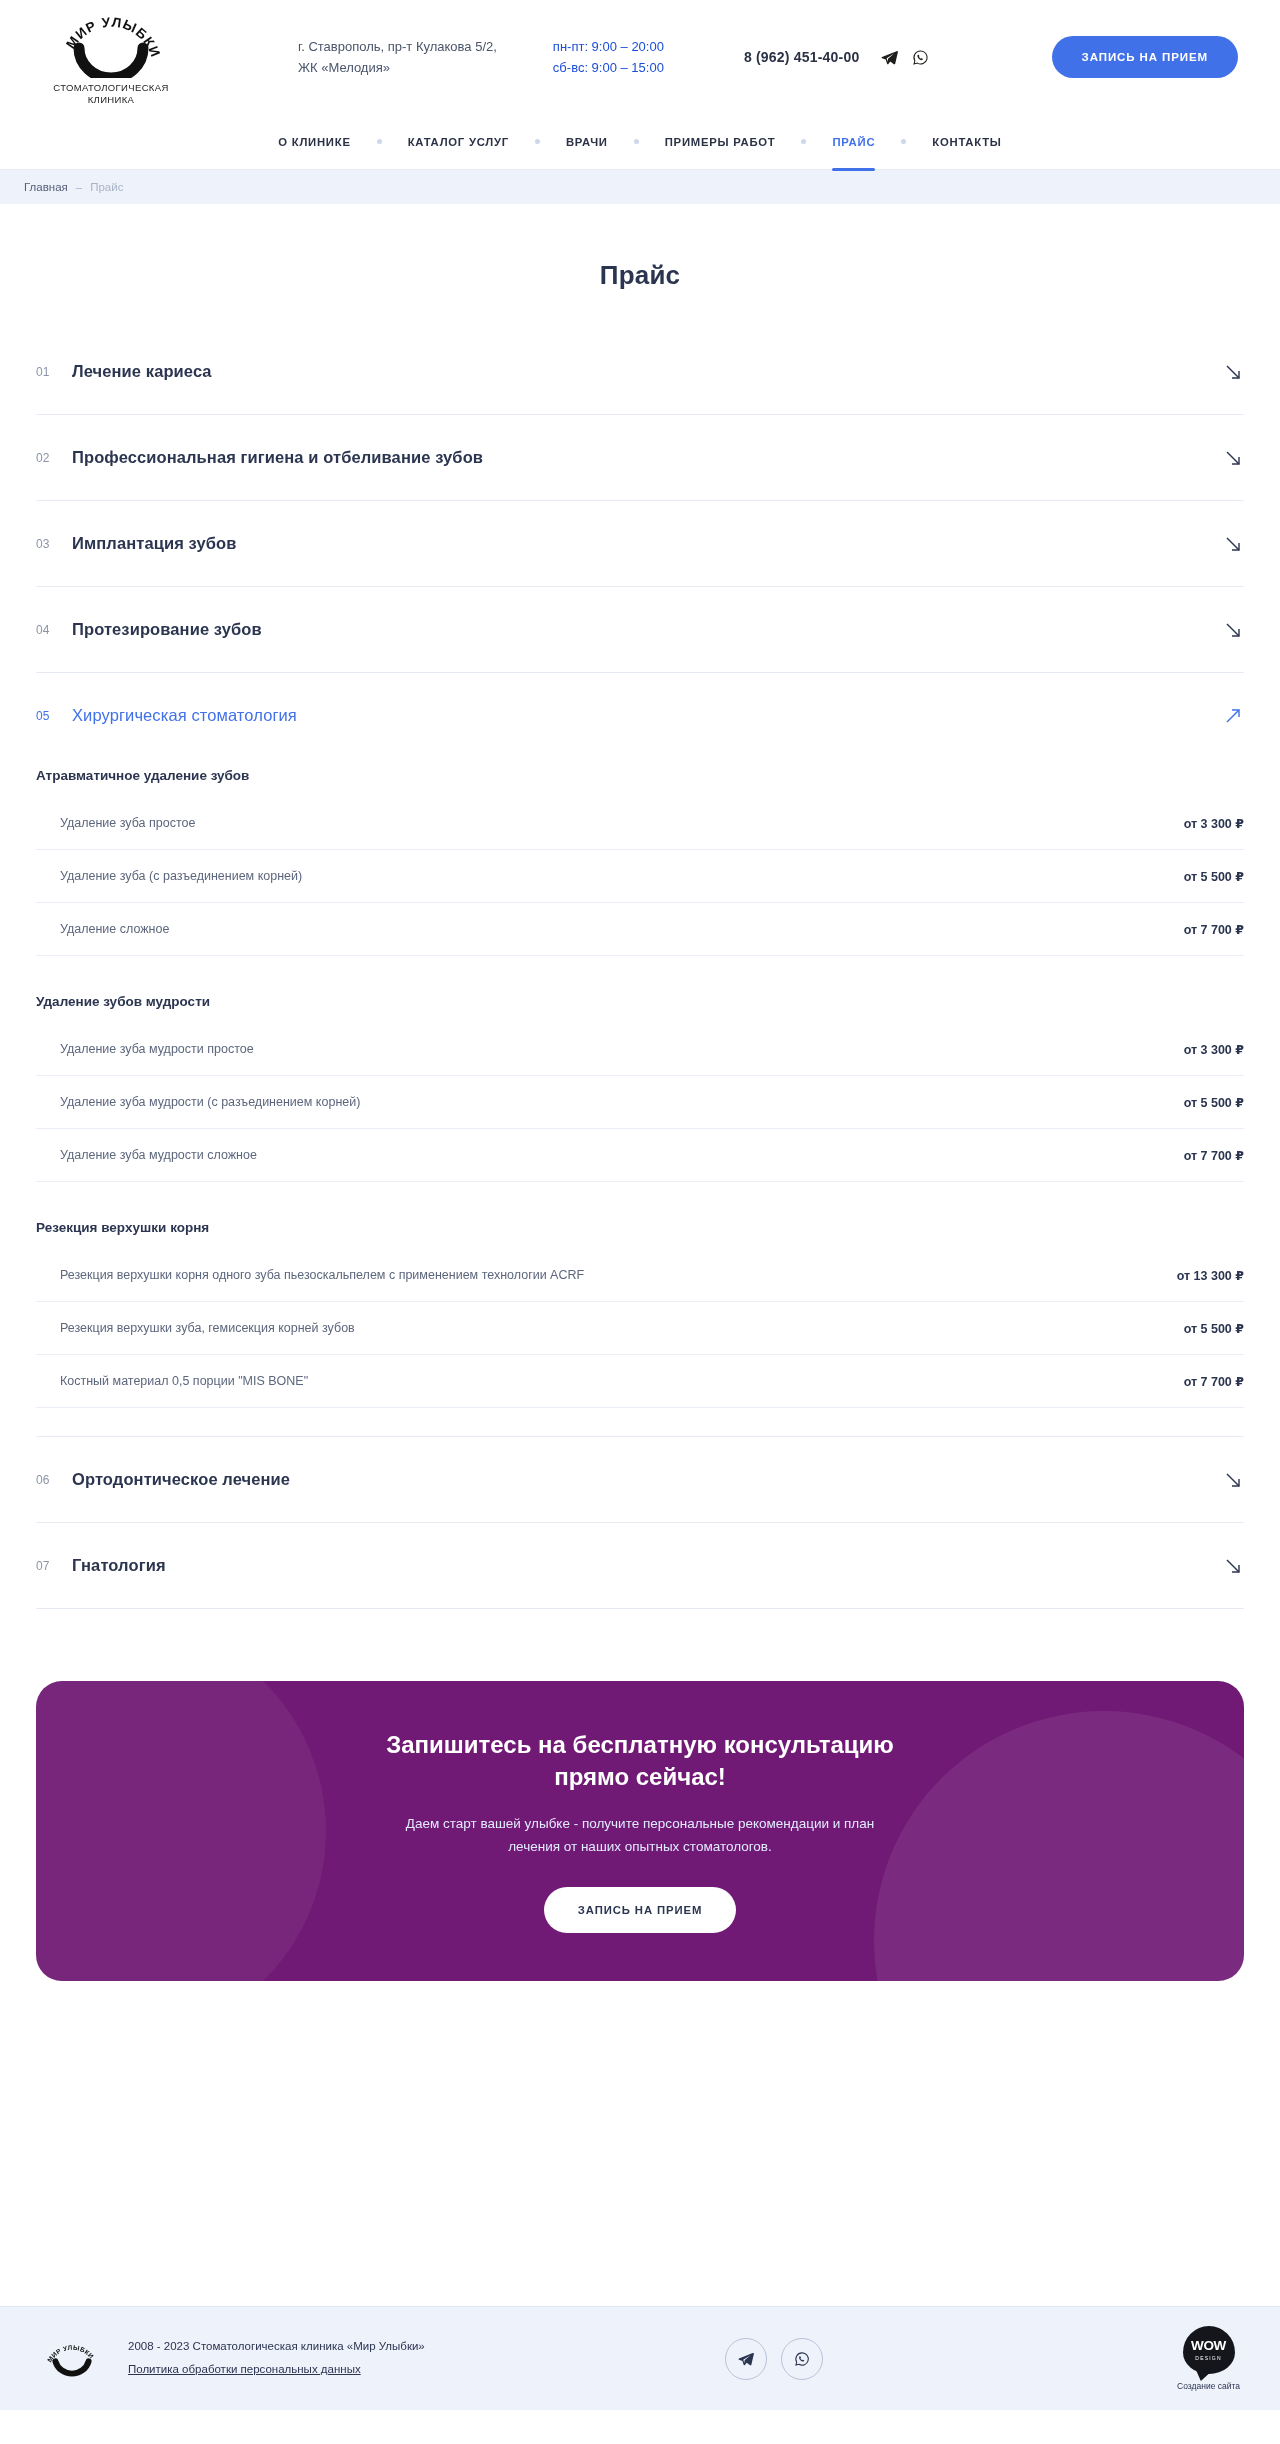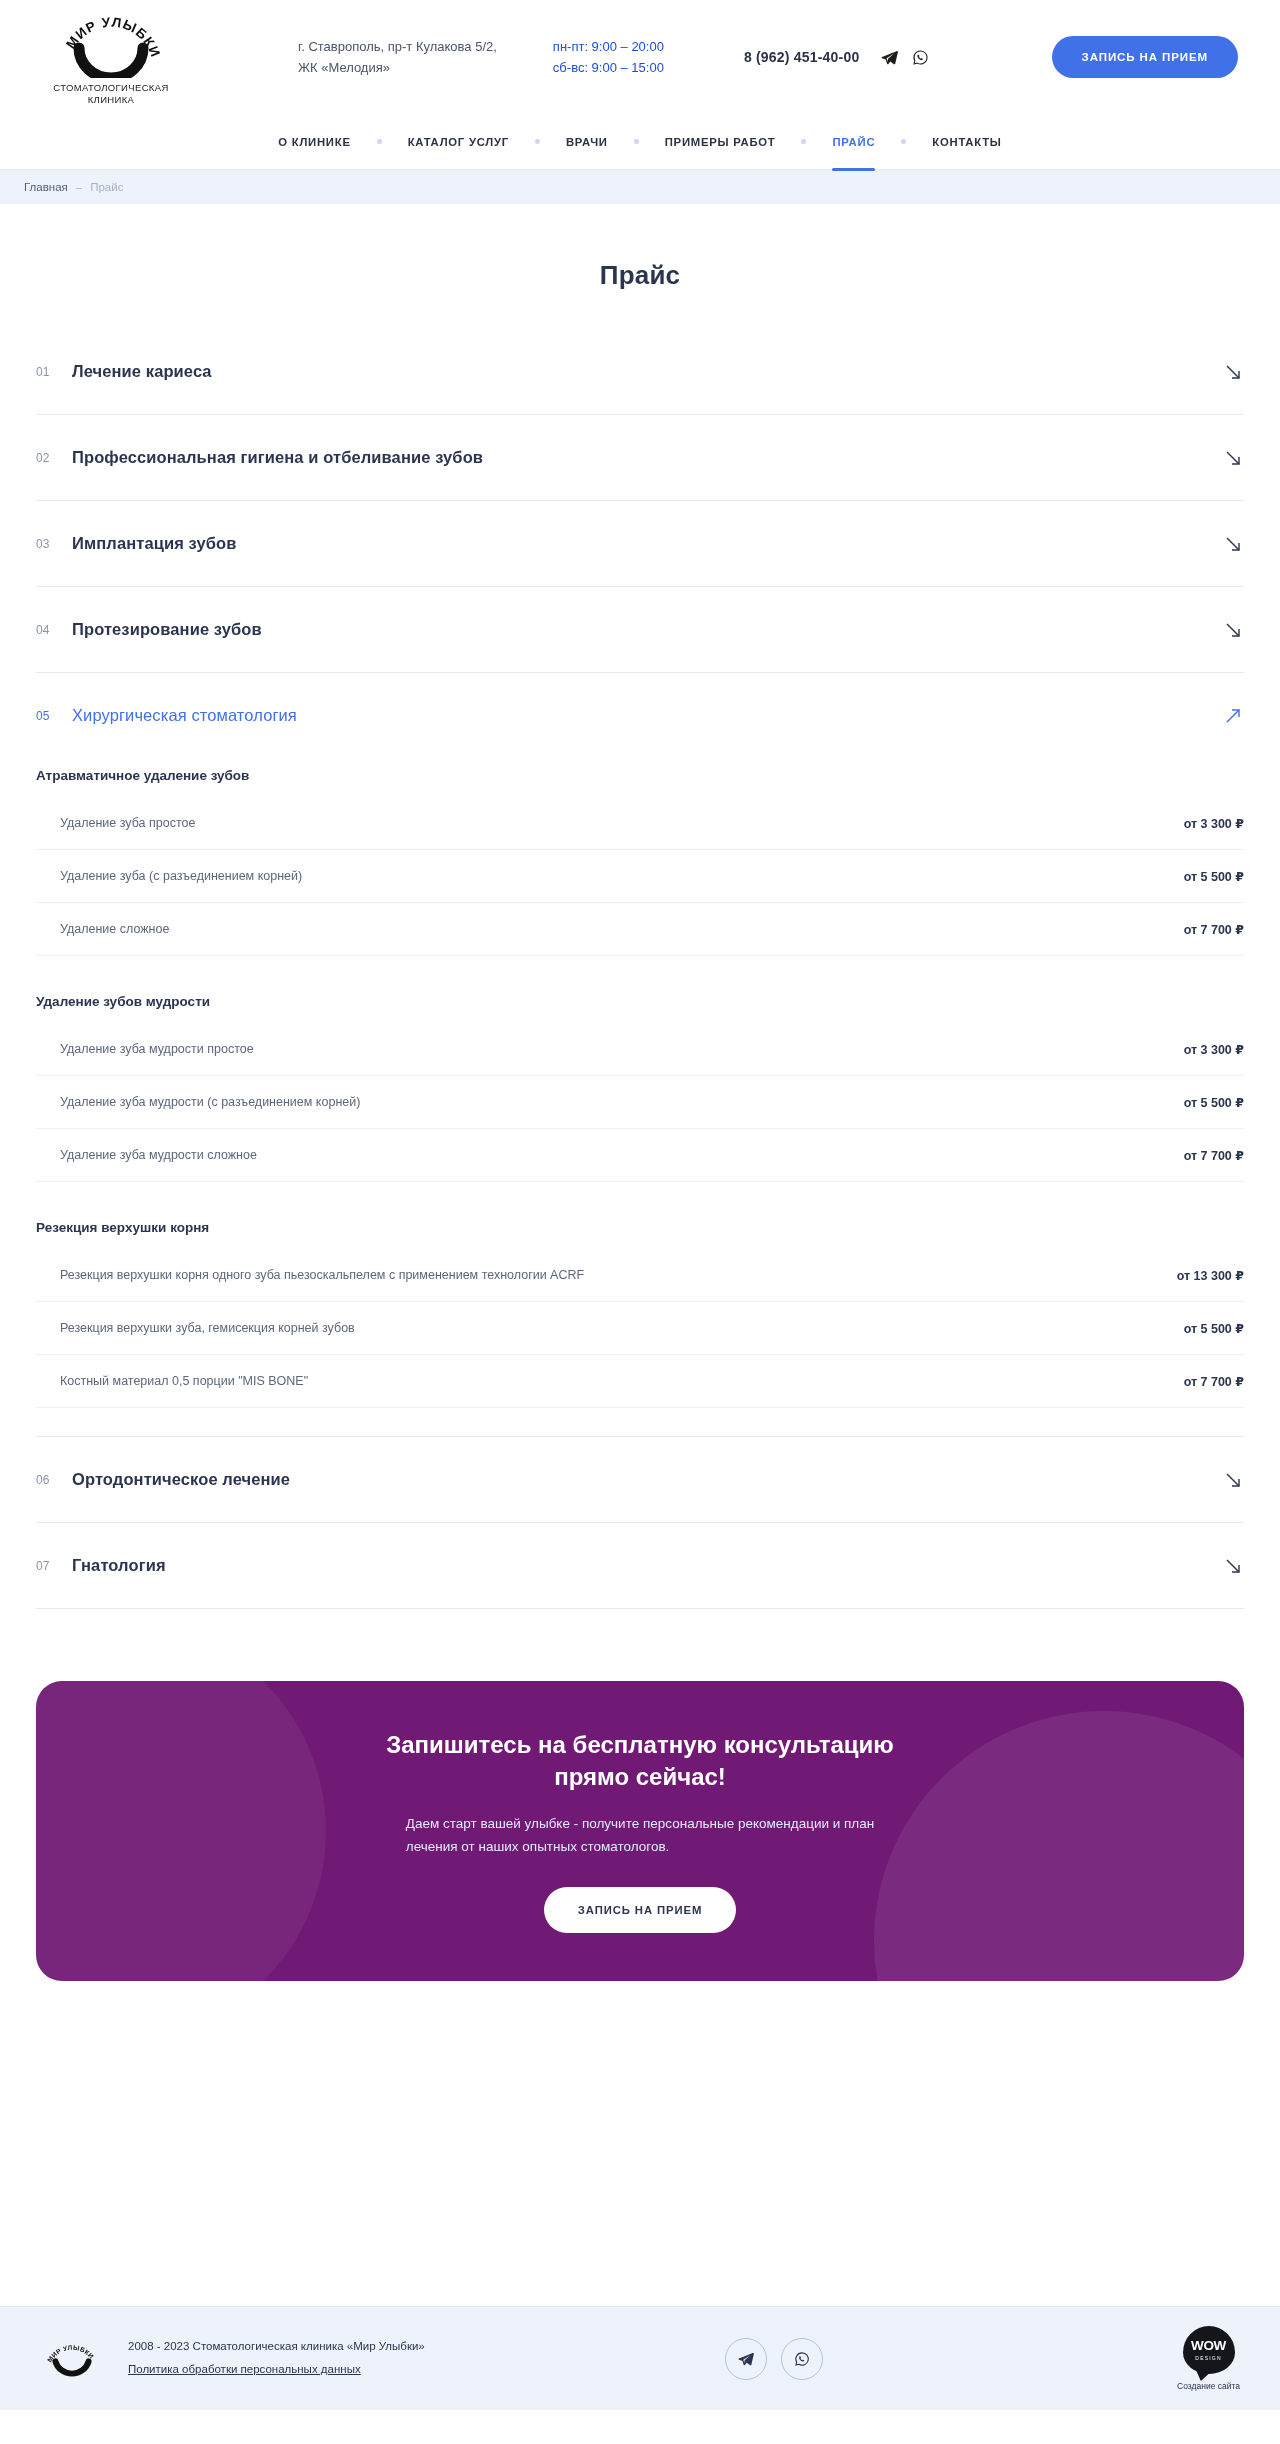--- a/index.html
+++ b/index.html
@@ -227,20 +227,21 @@
     font-size: 24px;
     font-weight: 700;
     text-align: center;
     line-height: 1.32;
     white-space: pre-line;
   }
   .cta-sub {
     position: relative;
     color: #e3ebff;
     font-size: 13.5px;
+    text-align: center;
     line-height: 1.7;
     margin-top: 20px;
     max-width: 560px;
     white-space: pre-line;
   }
   .cta-btn {
     position: relative;
     margin-top: 28px;
     background: #fff;
     color: #2b3550;

